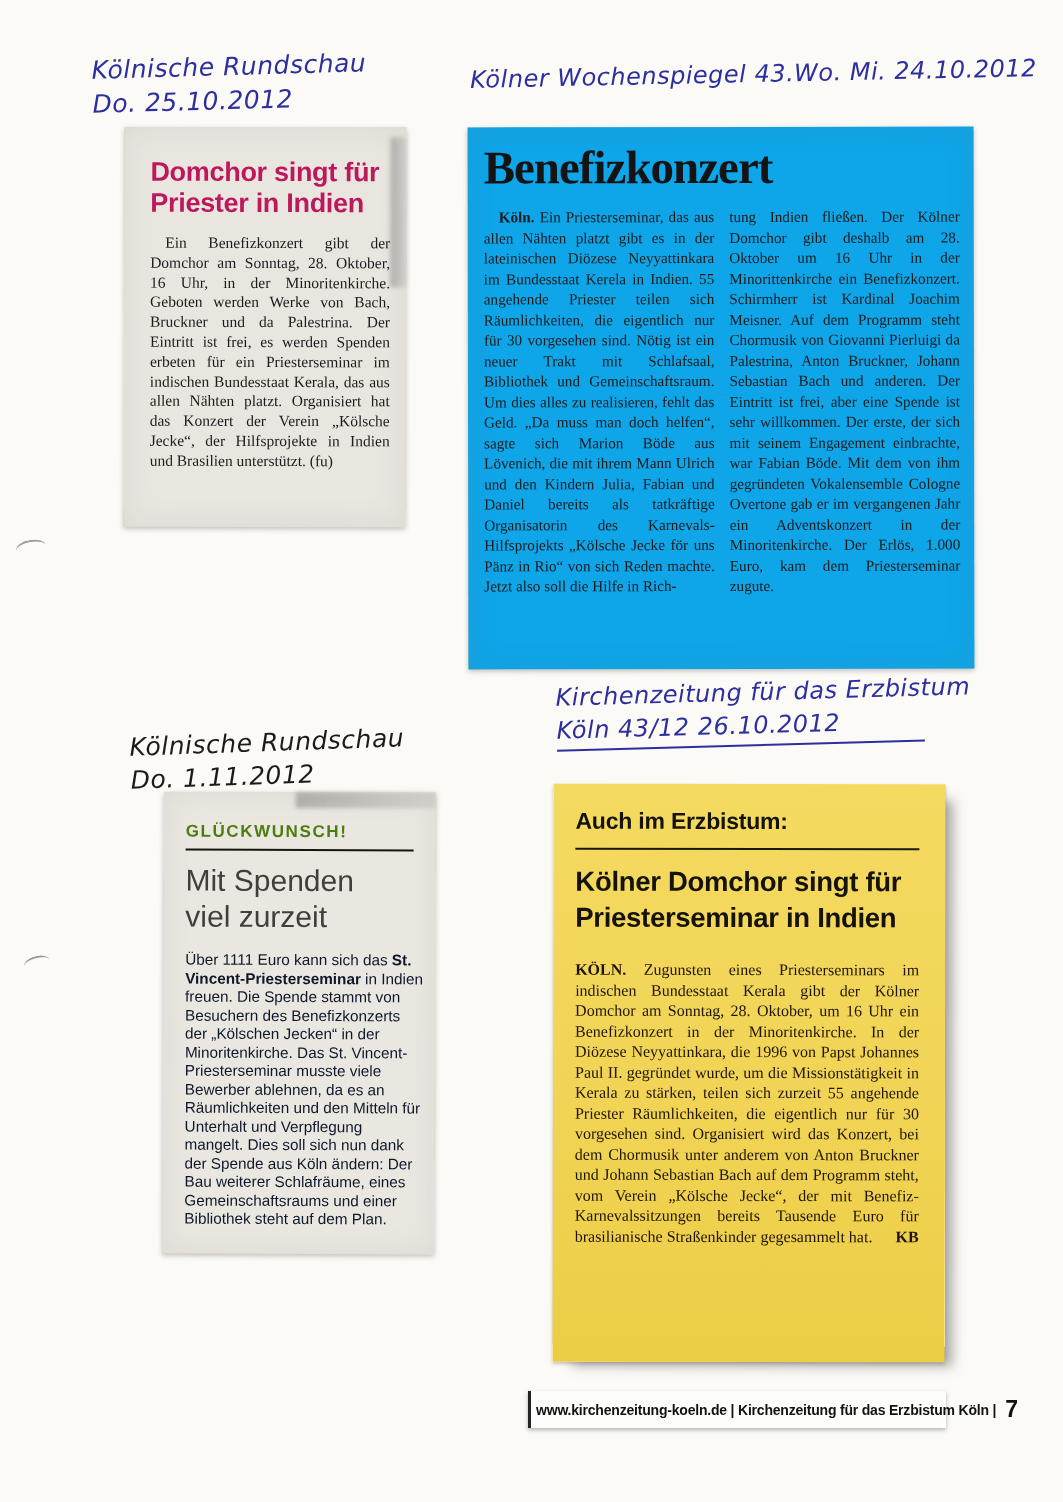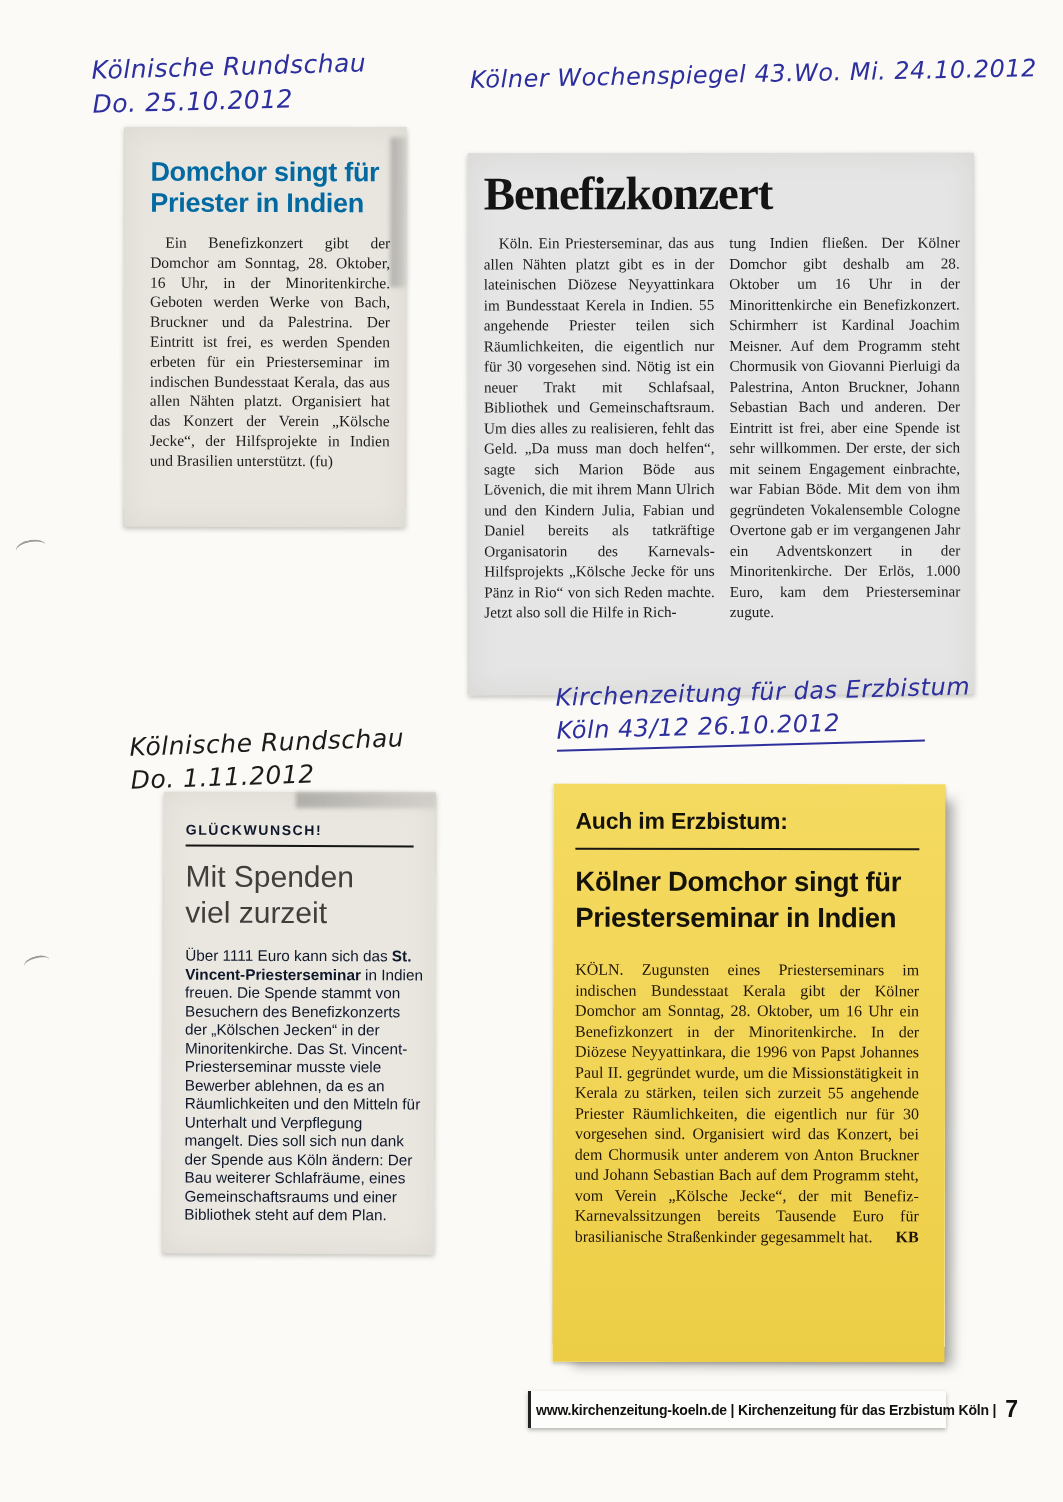--- a/index.html
+++ b/index.html
@@ -24,44 +24,44 @@
   .clip{
     position:absolute;background:#e9e6e0;color:#181818;
     box-shadow:0 2px 5px rgba(60,60,55,.30), inset 0 0 30px rgba(120,115,100,.12);
   }
   .smudge{position:absolute;background:linear-gradient(90deg,rgba(90,90,88,.38),rgba(120,120,118,.16));filter:blur(2px);}
   
   .clip-domchor{left:124px;top:127px;width:282px;height:400px;transform:rotate(.15deg);}
   .clip-domchor .inner{padding:30px 16px 18px 26px;}
   .clip-domchor h2{
     margin:0;width:240px;font-family:"Liberation Sans",sans-serif;font-weight:bold;
-    font-size:27px;line-height:31px;letter-spacing:-.3px;color:#0369a1;
+    font-size:27px;line-height:31px;letter-spacing:-.3px;color:#be185d;
   }
   .serif-body{
     font-family:"Liberation Serif",serif;font-size:15.5px;line-height:19.8px;
     text-align:justify;margin:14px 0 15px 0;color:#1c1c1c;
   }
   .indent{text-indent:15px;}
   
-  .clip-benefiz{left:468px;top:127px;width:506px;height:542px;transform:rotate(-.1deg);background:#e5e5e5;margin-top:26px;}
+  .clip-benefiz{left:468px;top:127px;width:506px;height:542px;transform:rotate(-.1deg);background:#0ea5e9;}
   .clip-benefiz .inner{padding:14px 14px 14px 16px;}
   .clip-benefiz h2{
     margin:0;font-family:"Liberation Serif",serif;font-weight:bold;
     font-size:47px;line-height:52px;letter-spacing:-1px;color:#141414;
   }
   .cols{display:flex;gap:15px;margin-top:14px;}
   .col{flex:1;font-family:"Liberation Serif",serif;font-size:15.2px;line-height:20.5px;text-align:justify;color:#1c1c1c;}
   .col p{margin:0;}
-  .lead{font-weight:normal;}
+  .lead{font-weight:bold;}
   
   .clip-glueck{left:163px;top:792px;width:272px;height:462px;transform:rotate(.2deg);background:#eae7e1;}
   .clip-glueck .inner{padding:30px 16px 14px 22px;position:relative;}
   .kicker-g{
-    font-family:"Liberation Sans",sans-serif;font-weight:bold;font-size:14px;
-    letter-spacing:1.6px;color:#0f172a;padding-bottom:7px;border-bottom:2px solid #151515;width:228px;
+    font-family:"Liberation Sans",sans-serif;font-weight:bold;font-size:17px;
+    letter-spacing:1.6px;color:#4d7c0f;padding-bottom:7px;border-bottom:2px solid #151515;width:228px;
   }
   .clip-glueck h2{
     margin:12px 0 0 0;font-family:"Liberation Sans",sans-serif;font-weight:normal;
     font-size:30px;line-height:36px;color:#413f3c;width:220px;
   }
   .sans-body{
     font-family:"Liberation Sans",sans-serif;font-size:15.3px;line-height:18.5px;
     margin:16px 0 0 0;color:#0f172a;text-align:left;width:238px;
   }
   

